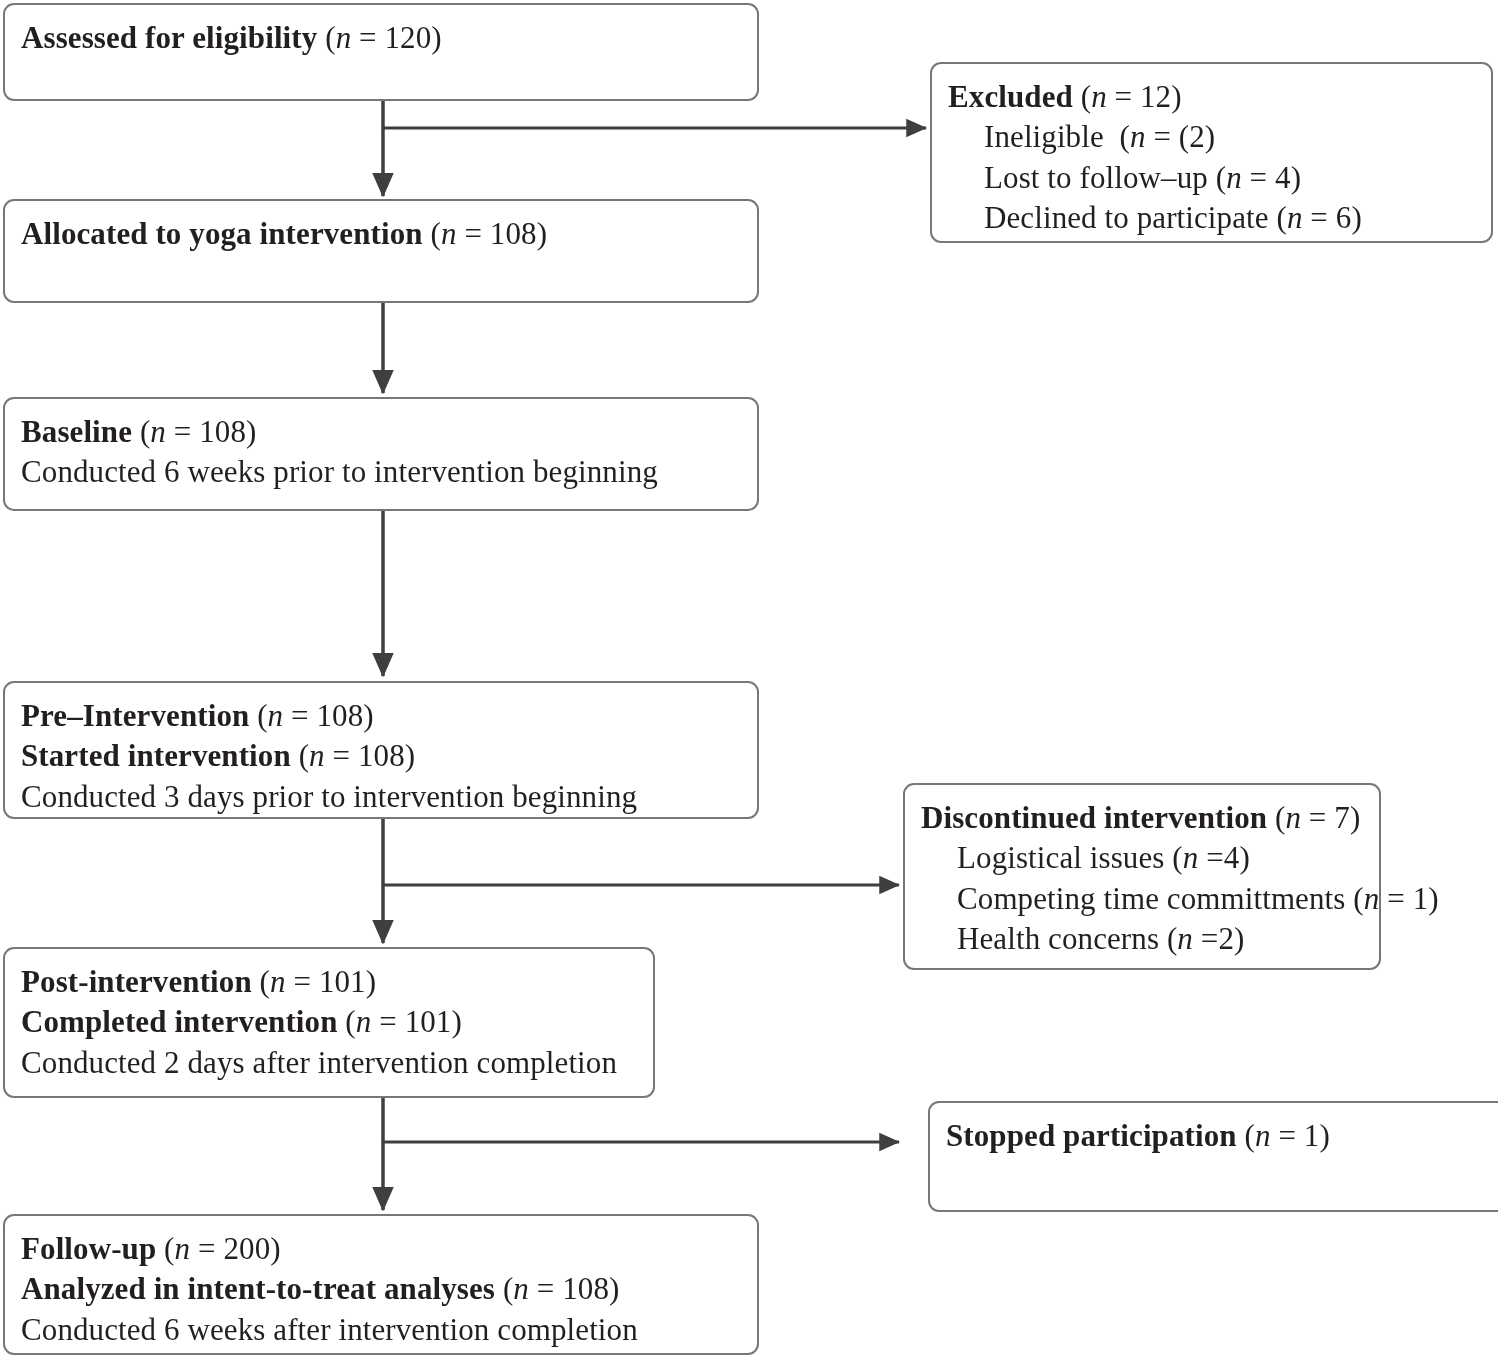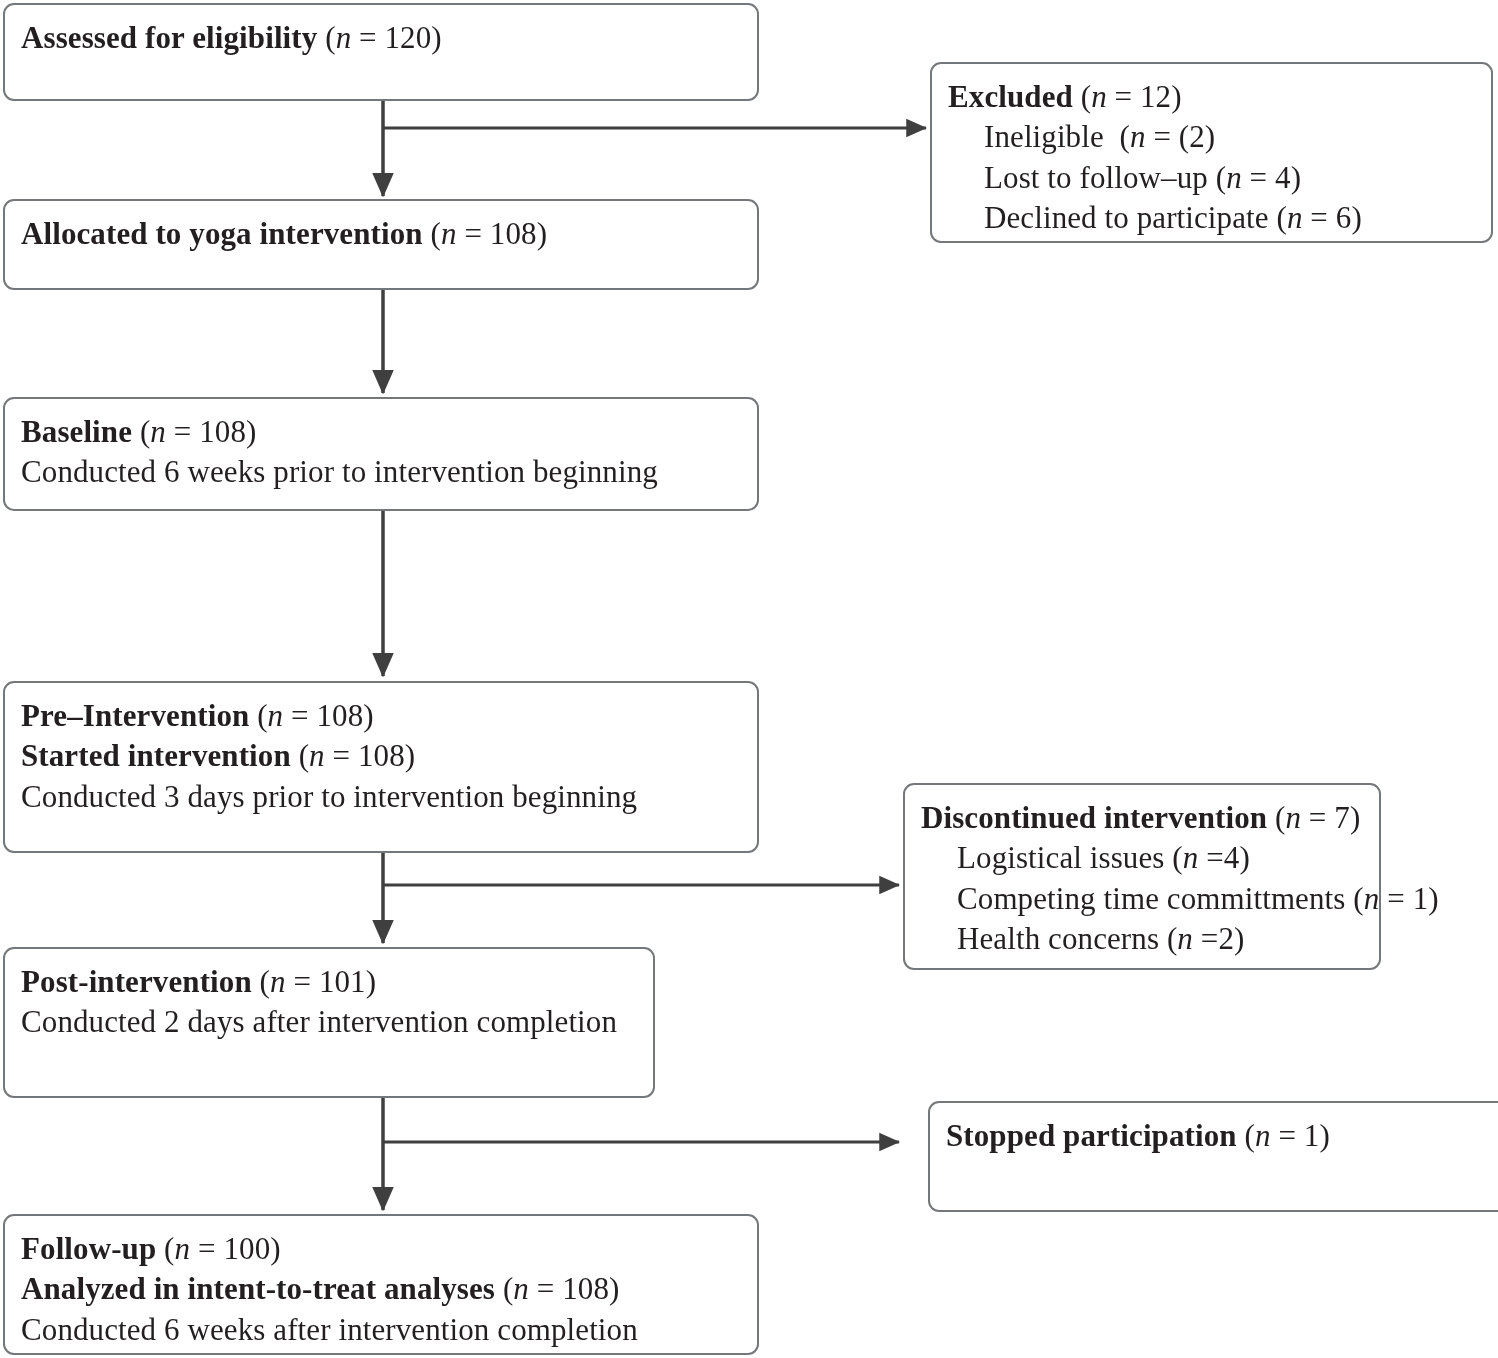--- a/index.html
+++ b/index.html
@@ -86,51 +86,52 @@
       <line x1="383" y1="1142" x2="899" y2="1142" stroke="#3f3f3f" stroke-width="3" marker-end="url(#arrowhead)"></line>
     </g>
   </svg>
 
   <div class="node" style="left:3px; top:3px; width:756px; height:98px;">
     <div class="node-lines">
         <span class="line bold"><span>Assessed for eligibility </span><span class="paren"><span>(</span><span class="n">n</span><span> = 120)</span></span></span>
       </div>
   </div>
 
-  <div class="node" style="left:3px; top:199px; width:756px; height:91px;">
+  <div class="node" style="left:3px; top:199px; width:756px; height:104px;">
     <div class="node-lines">
         <span class="line bold"><span>Allocated to yoga intervention </span><span class="paren"><span>(</span><span class="n">n</span><span> = 108)</span></span></span>
       </div>
   </div>
 
   <div class="node" style="left:3px; top:397px; width:756px; height:114px;font-family:Liberation Serif, serif;">
     <div class="node-lines">
         <span class="line bold"><span>Baseline </span><span class="paren"><span>(</span><span class="n">n</span><span> = 108)</span></span></span>
         <span class="line"><span>Conducted 6 weeks prior to intervention beginning</span></span>
       </div>
   </div>
 
-  <div class="node" style="left:3px; top:681px; width:756px; height:172px;">
+  <div class="node" style="left:3px; top:681px; width:756px; height:138px;">
     <div class="node-lines">
         <span class="line bold"><span>Pre–Intervention </span><span class="paren"><span>(</span><span class="n">n</span><span> = 108)</span></span></span>
         <span class="line bold"><span>Started intervention </span><span class="paren"><span>(</span><span class="n">n</span><span> = 108)</span></span></span>
         <span class="line"><span>Conducted 3 days prior to intervention beginning</span></span>
       </div>
   </div>
 
   <div class="node" style="left:3px; top:947px; width:652px; height:151px;">
     <div class="node-lines">
         <span class="line bold"><span>Post-intervention </span><span class="paren"><span>(</span><span class="n">n</span><span> = 101)</span></span></span>
+        <span class="line bold"><span>Completed intervention </span><span class="paren"><span>(</span><span class="n">n</span><span> = 101)</span></span></span>
         <span class="line"><span>Conducted 2 days after intervention completion</span></span>
       </div>
   </div>
 
   <div class="node" style="left:3px; top:1214px; width:756px; height:141px;">
     <div class="node-lines">
-        <span class="line bold"><span>Follow-up </span><span class="paren"><span>(</span><span class="n">n</span><span> = 100)</span></span></span>
+        <span class="line bold"><span>Follow-up </span><span class="paren"><span>(</span><span class="n">n</span><span> = 200)</span></span></span>
         <span class="line bold"><span>Analyzed in intent-to-treat analyses </span><span class="paren"><span>(</span><span class="n">n</span><span> = 108)</span></span></span>
         <span class="line"><span>Conducted 6 weeks after intervention completion</span></span>
       </div>
   </div>
 
   <div class="node" style="left:930px; top:62px; width:563px; height:181px;">
     <div class="node-lines">
         <span class="line bold"><span>Excluded </span><span class="paren"><span>(</span><span class="n">n</span><span> = 12)</span></span></span>
         <span class="line indent"><span>Ineligible  </span><span class="paren"><span>(</span><span class="n">n</span><span> = (2)</span></span></span>
         <span class="line indent"><span>Lost to follow–up </span><span class="paren"><span>(</span><span class="n">n</span><span> = 4)</span></span></span>

